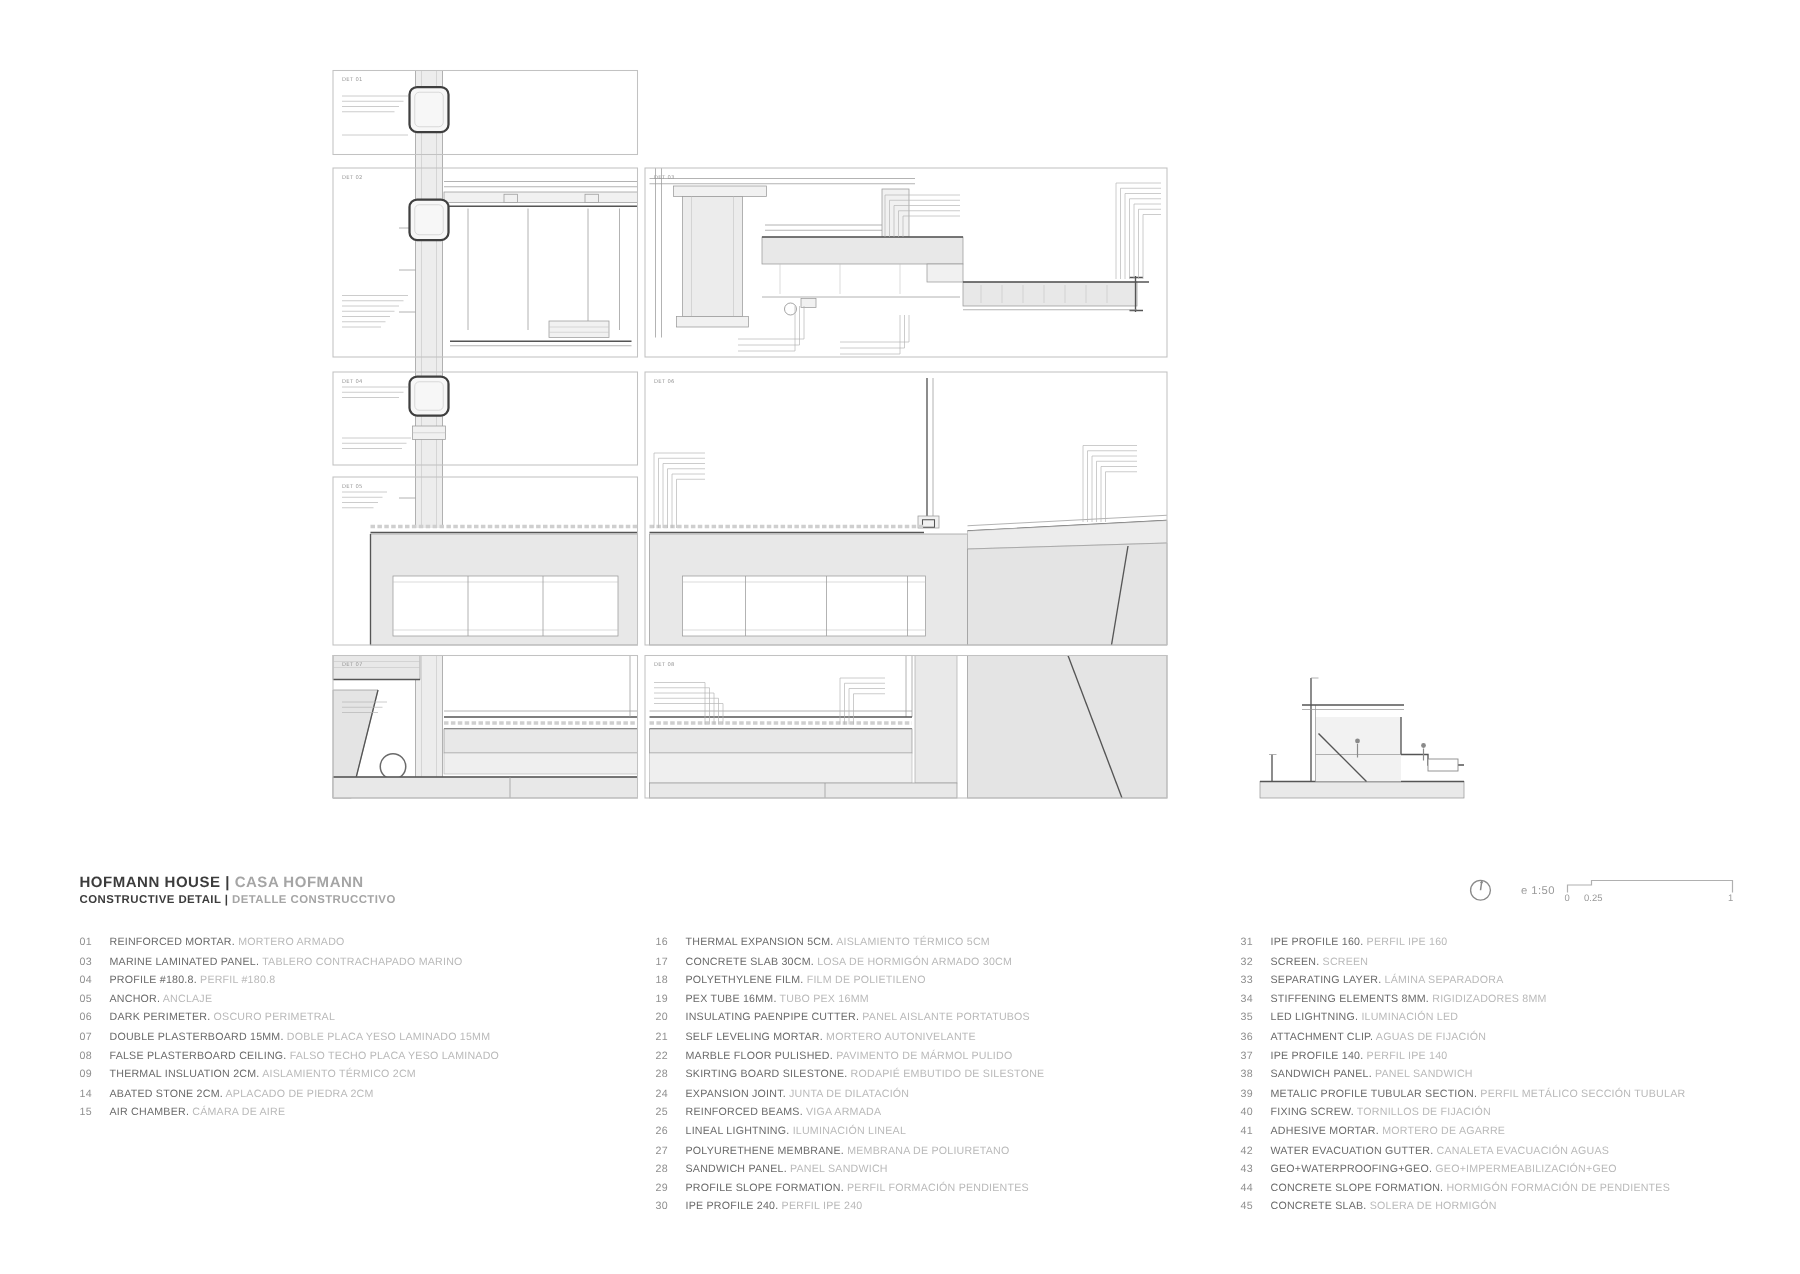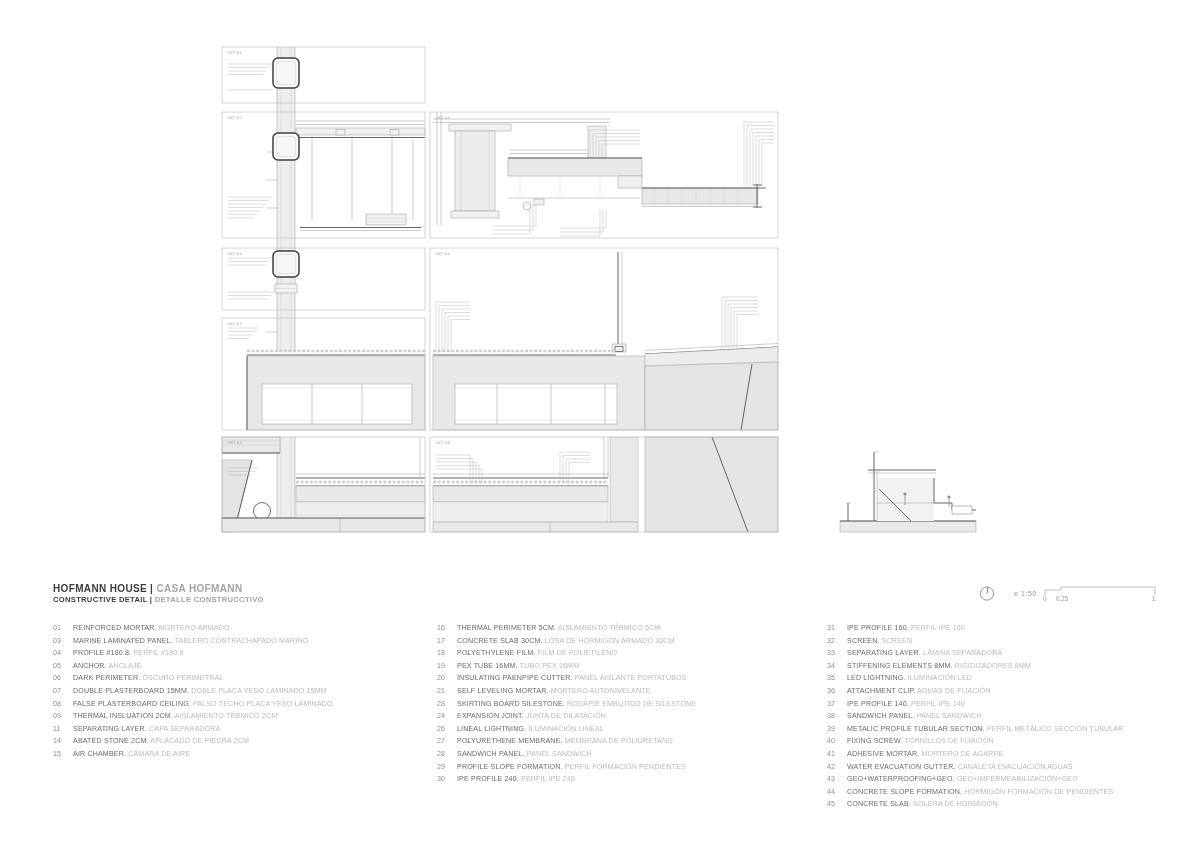--- a/index.html
+++ b/index.html
@@ -262,33 +262,34 @@
 <div class="legend">
   <div class="lcol c0">
       <div class="lrow"><span class="lnum">01</span><span class="len">REINFORCED MORTAR. </span><span class="les">MORTERO ARMADO</span></div>
       <div class="lrow"><span class="lnum">03</span><span class="len">MARINE LAMINATED PANEL. </span><span class="les">TABLERO CONTRACHAPADO MARINO</span></div>
       <div class="lrow"><span class="lnum">04</span><span class="len">PROFILE #180.8. </span><span class="les">PERFIL #180.8</span></div>
       <div class="lrow"><span class="lnum">05</span><span class="len">ANCHOR. </span><span class="les">ANCLAJE</span></div>
       <div class="lrow"><span class="lnum">06</span><span class="len">DARK PERIMETER. </span><span class="les">OSCURO PERIMETRAL</span></div>
       <div class="lrow"><span class="lnum">07</span><span class="len">DOUBLE PLASTERBOARD 15MM. </span><span class="les">DOBLE PLACA YESO LAMINADO 15MM</span></div>
       <div class="lrow"><span class="lnum">08</span><span class="len">FALSE PLASTERBOARD CEILING. </span><span class="les">FALSO TECHO PLACA YESO LAMINADO</span></div>
       <div class="lrow"><span class="lnum">09</span><span class="len">THERMAL INSLUATION 2CM. </span><span class="les">AISLAMIENTO TÉRMICO 2CM</span></div>
-      <div class="lrow"><span class="lnum">11</span><span class="len">SEPARATING LAYER. </span><span class="les">CAPA SEPARADORA</span></div>
       <div class="lrow"><span class="lnum">14</span><span class="len">ABATED STONE 2CM. </span><span class="les">APLACADO DE PIEDRA 2CM</span></div>
       <div class="lrow"><span class="lnum">15</span><span class="len">AIR CHAMBER. </span><span class="les">CÁMARA DE AIRE</span></div>
     </div>
   <div class="lcol c1">
-      <div class="lrow"><span class="lnum">16</span><span class="len">THERMAL PERIMETER 5CM. </span><span class="les">AISLAMIENTO TÉRMICO 5CM</span></div>
+      <div class="lrow"><span class="lnum">16</span><span class="len">THERMAL EXPANSION 5CM. </span><span class="les">AISLAMIENTO TÉRMICO 5CM</span></div>
       <div class="lrow"><span class="lnum">17</span><span class="len">CONCRETE SLAB 30CM. </span><span class="les">LOSA DE HORMIGÓN ARMADO 30CM</span></div>
       <div class="lrow"><span class="lnum">18</span><span class="len">POLYETHYLENE FILM. </span><span class="les">FILM DE POLIETILENO</span></div>
       <div class="lrow"><span class="lnum">19</span><span class="len">PEX TUBE 16MM. </span><span class="les">TUBO PEX 16MM</span></div>
       <div class="lrow"><span class="lnum">20</span><span class="len">INSULATING PAENPIPE CUTTER. </span><span class="les">PANEL AISLANTE PORTATUBOS</span></div>
       <div class="lrow"><span class="lnum">21</span><span class="len">SELF LEVELING MORTAR. </span><span class="les">MORTERO AUTONIVELANTE</span></div>
+      <div class="lrow"><span class="lnum">22</span><span class="len">MARBLE FLOOR PULISHED. </span><span class="les">PAVIMENTO DE MÁRMOL PULIDO</span></div>
       <div class="lrow"><span class="lnum">28</span><span class="len">SKIRTING BOARD SILESTONE. </span><span class="les">RODAPIÉ EMBUTIDO DE SILESTONE</span></div>
       <div class="lrow"><span class="lnum">24</span><span class="len">EXPANSION JOINT. </span><span class="les">JUNTA DE DILATACIÓN</span></div>
+      <div class="lrow"><span class="lnum">25</span><span class="len">REINFORCED BEAMS. </span><span class="les">VIGA ARMADA</span></div>
       <div class="lrow"><span class="lnum">26</span><span class="len">LINEAL LIGHTNING. </span><span class="les">ILUMINACIÓN LINEAL</span></div>
       <div class="lrow"><span class="lnum">27</span><span class="len">POLYURETHENE MEMBRANE. </span><span class="les">MEMBRANA DE POLIURETANO</span></div>
       <div class="lrow"><span class="lnum">28</span><span class="len">SANDWICH PANEL. </span><span class="les">PANEL SANDWICH</span></div>
       <div class="lrow"><span class="lnum">29</span><span class="len">PROFILE SLOPE FORMATION. </span><span class="les">PERFIL FORMACIÓN PENDIENTES</span></div>
       <div class="lrow"><span class="lnum">30</span><span class="len">IPE PROFILE 240. </span><span class="les">PERFIL IPE 240</span></div>
     </div>
   <div class="lcol c2">
       <div class="lrow"><span class="lnum">31</span><span class="len">IPE PROFILE 160. </span><span class="les">PERFIL IPE 160</span></div>
       <div class="lrow"><span class="lnum">32</span><span class="len">SCREEN. </span><span class="les">SCREEN</span></div>
       <div class="lrow"><span class="lnum">33</span><span class="len">SEPARATING LAYER. </span><span class="les">LÁMINA SEPARADORA</span></div>

